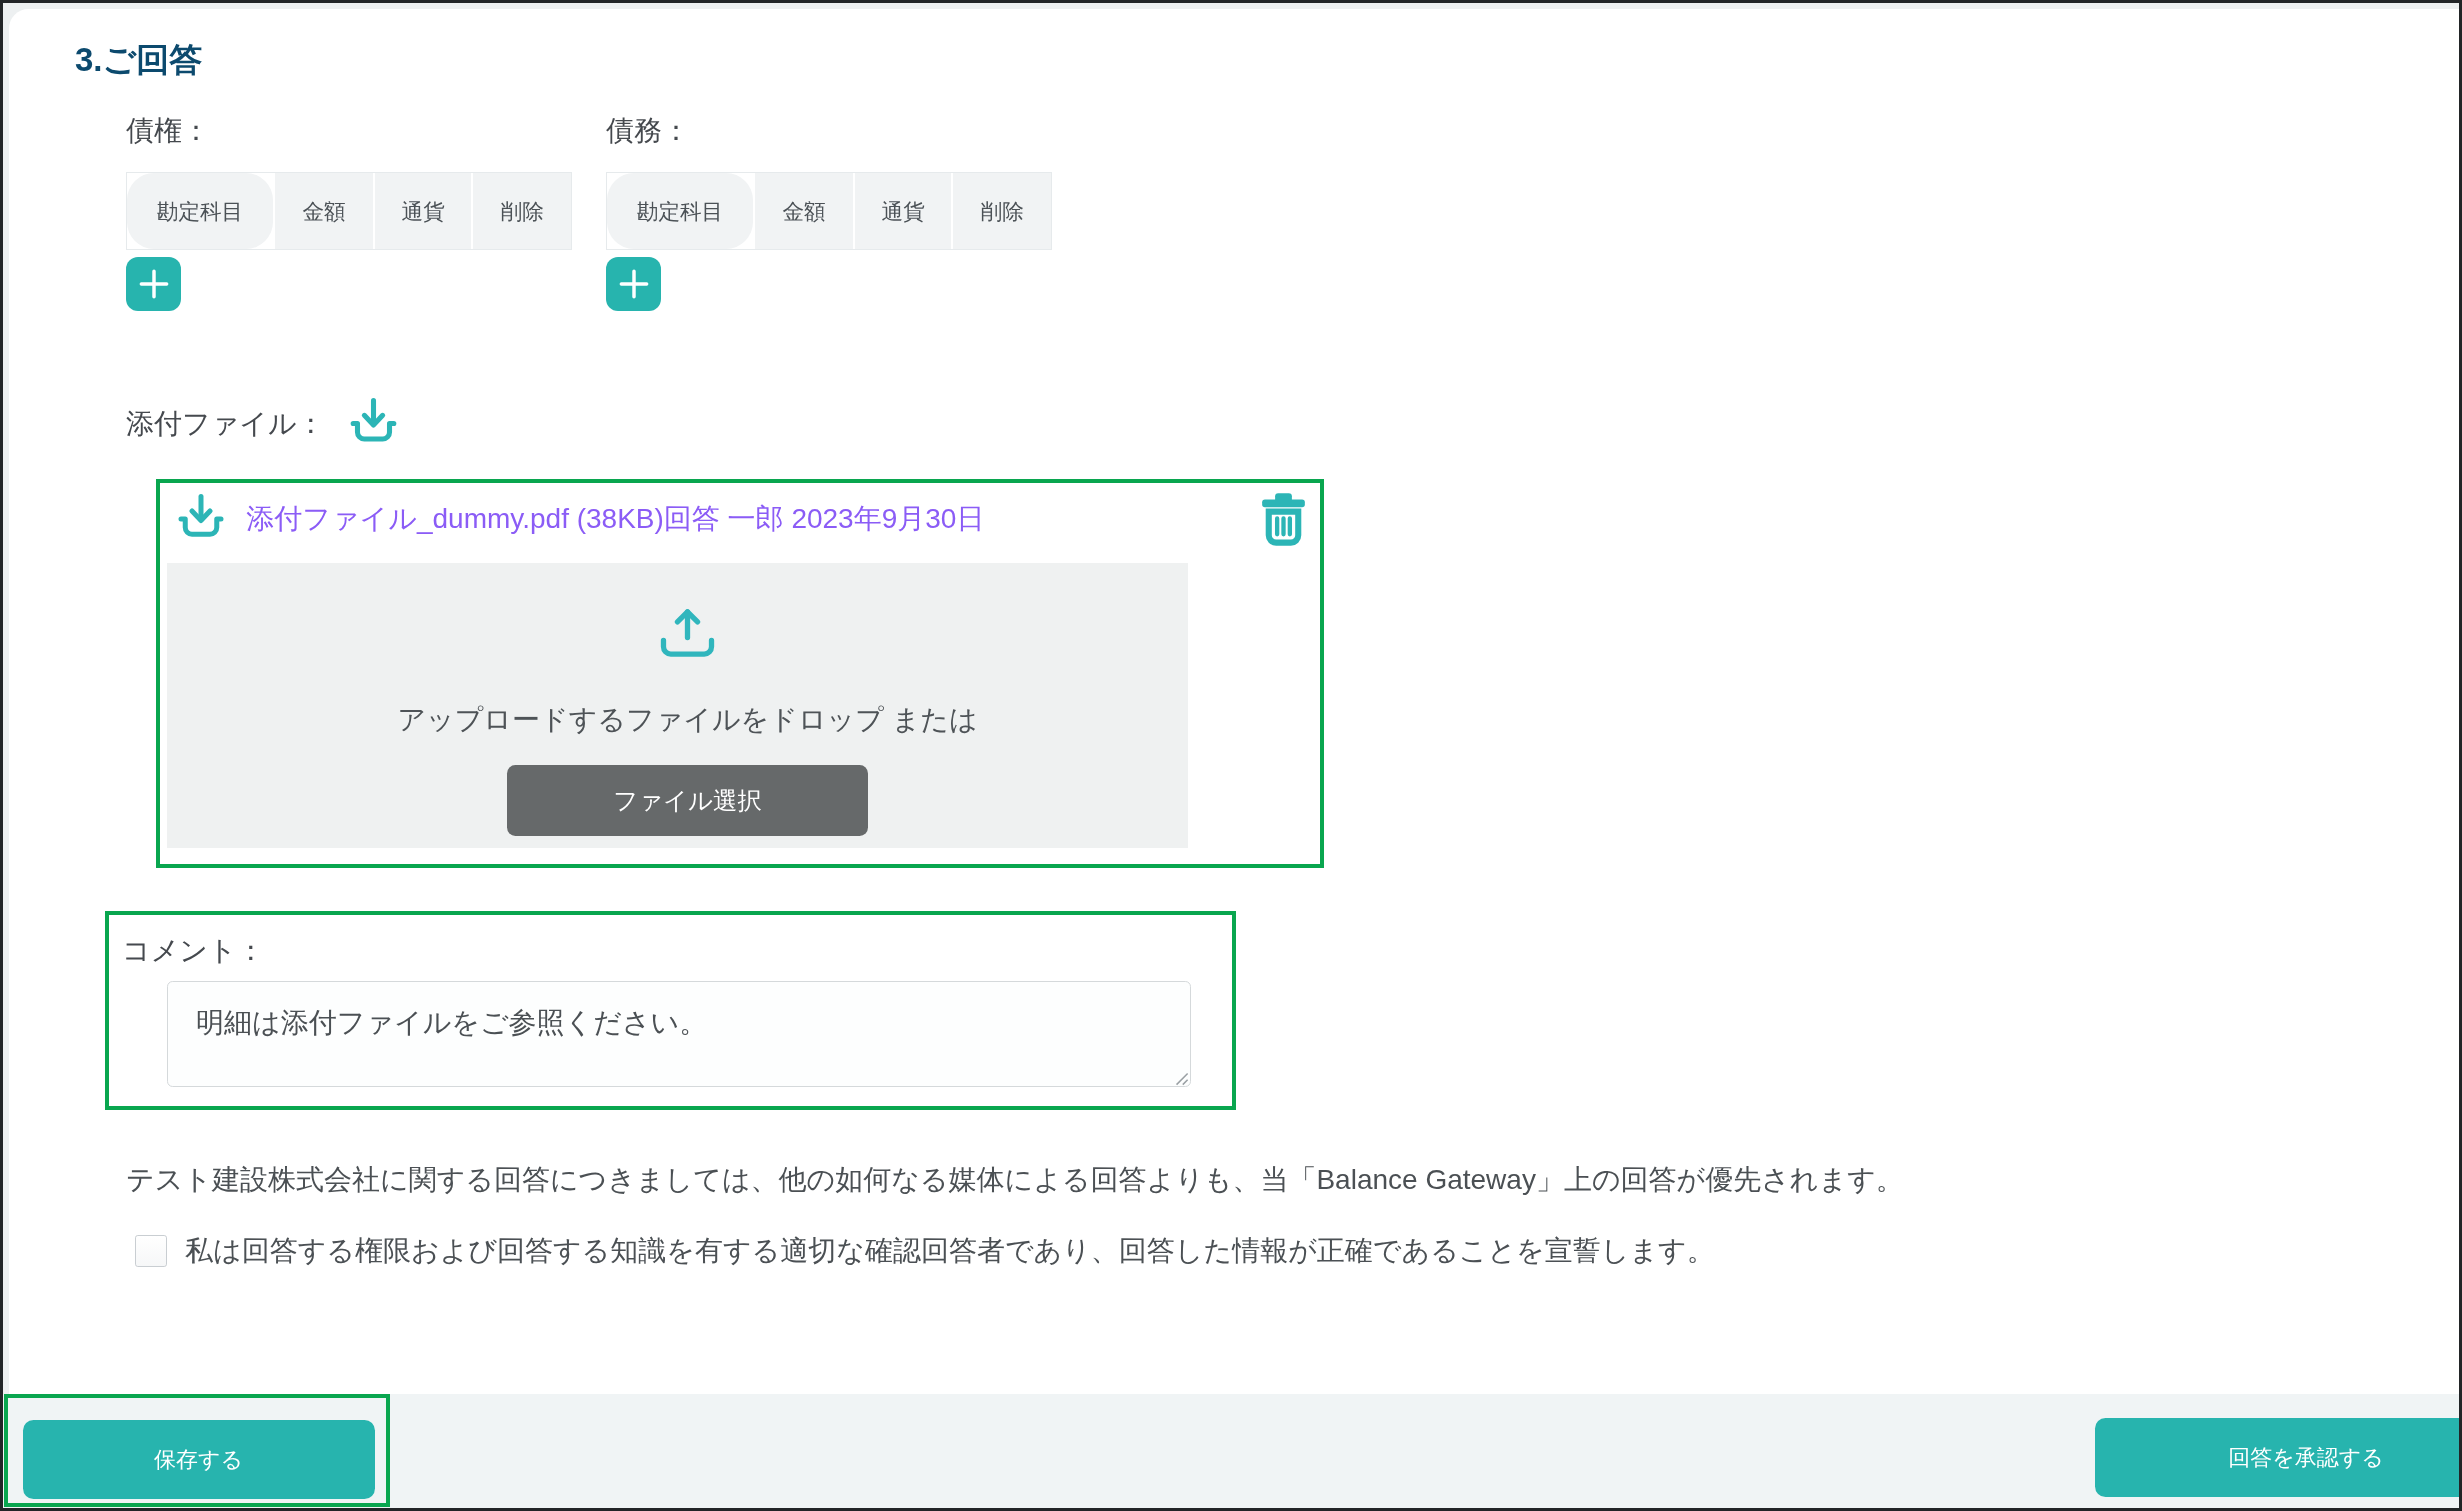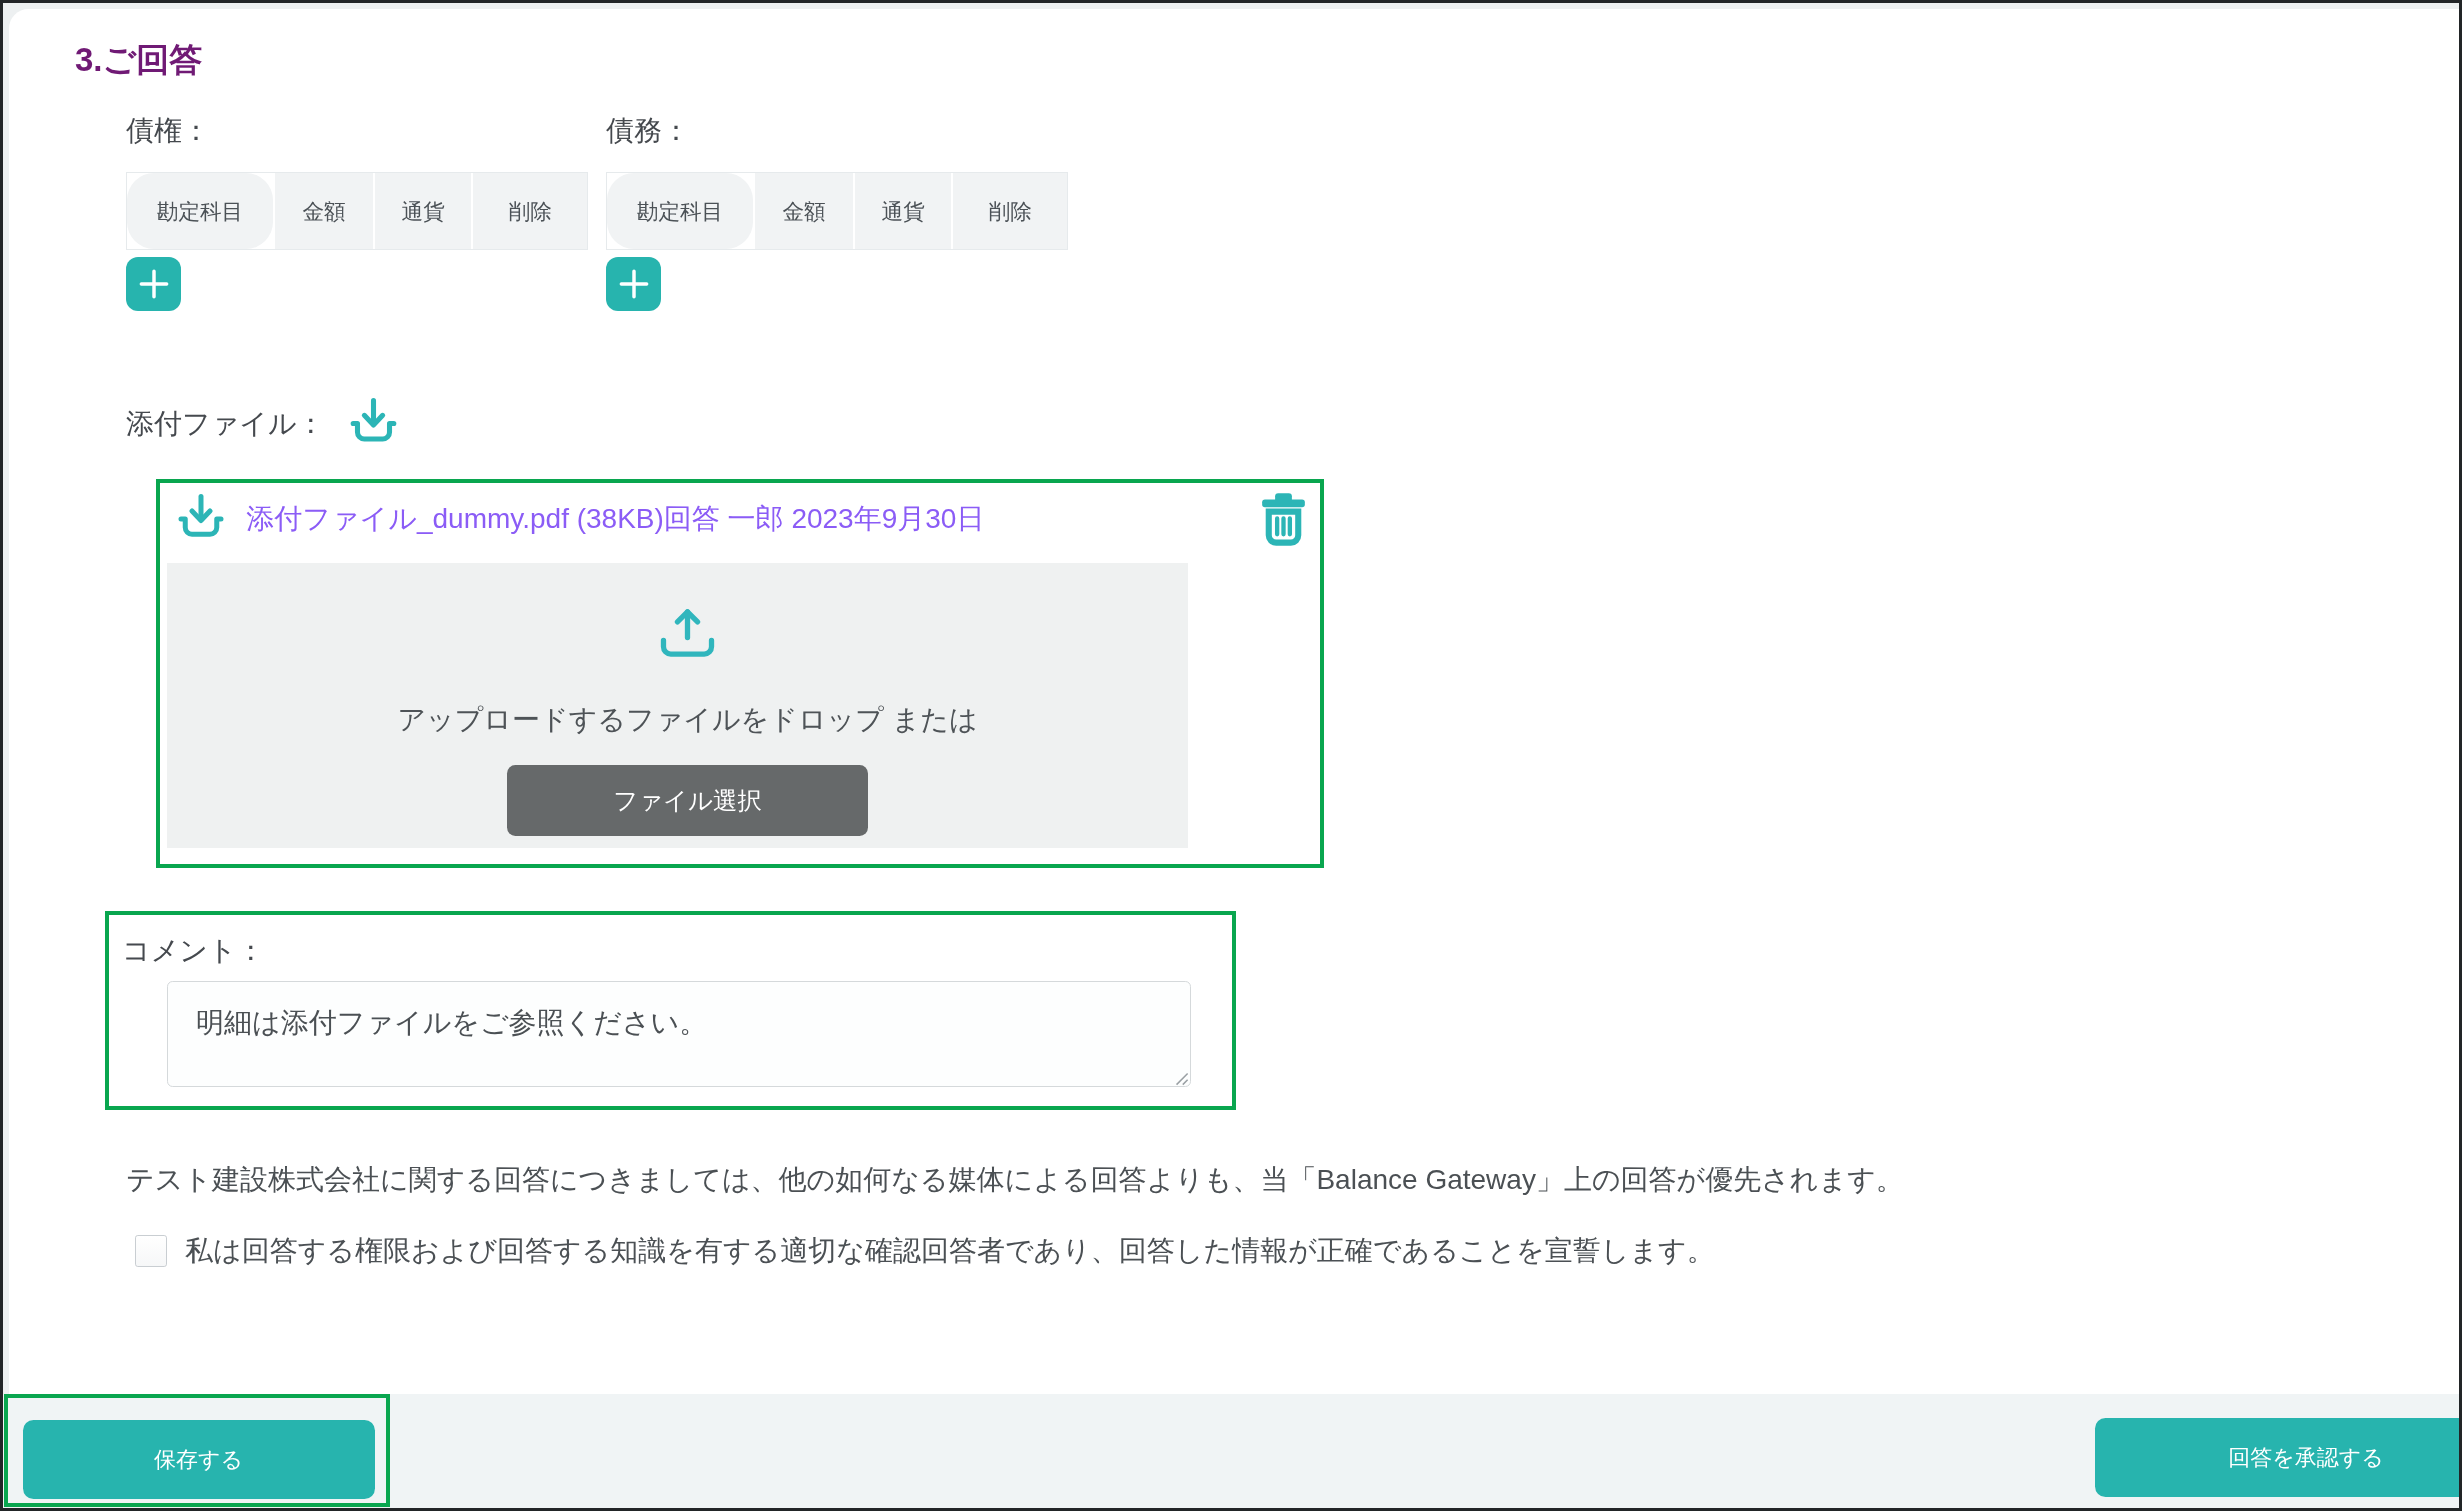--- a/index.html
+++ b/index.html
@@ -27,21 +27,21 @@
     position: absolute;
     left: 0; right: 0; top: 1391px; bottom: 0;
     background: #f0f4f5;
   }
   .abs { position: absolute; }
 
   .section-title {
     left: 72px; top: 35px;
     font-size: 33px;
     font-weight: 700;
-    color: #701a75;
+    color: #0c4a6e;
     white-space: nowrap;
   }
   .field-label {
     font-size: 28px;
     color: #45494e;
     white-space: nowrap;
   }
   .lbl-receivables { left: 123px; top: 109px; }
   .lbl-payables    { left: 603px; top: 109px; }
 
@@ -59,21 +59,21 @@
     justify-content: center;
     font-size: 21.6px;
     color: #4b5156;
     white-space: nowrap;
   }
   .tbl-receivables { left: 123px; top: 169px; }
   .tbl-payables    { left: 603px; top: 169px; }
   .cell.c0 { width: 146px; border-radius: 27px; }
   .cell.c1 { width: 98px; }
   .cell.c2 { width: 96px; }
-  .cell.c3 { width: 114px; }
+  .cell.c3 { width: 98px; }
 
   .add-btn {
     width: 55px; height: 54px;
     border: none;
     border-radius: 12px;
     background: #27b4ae;
     display: flex;
     align-items: center;
     justify-content: center;
     cursor: pointer;

